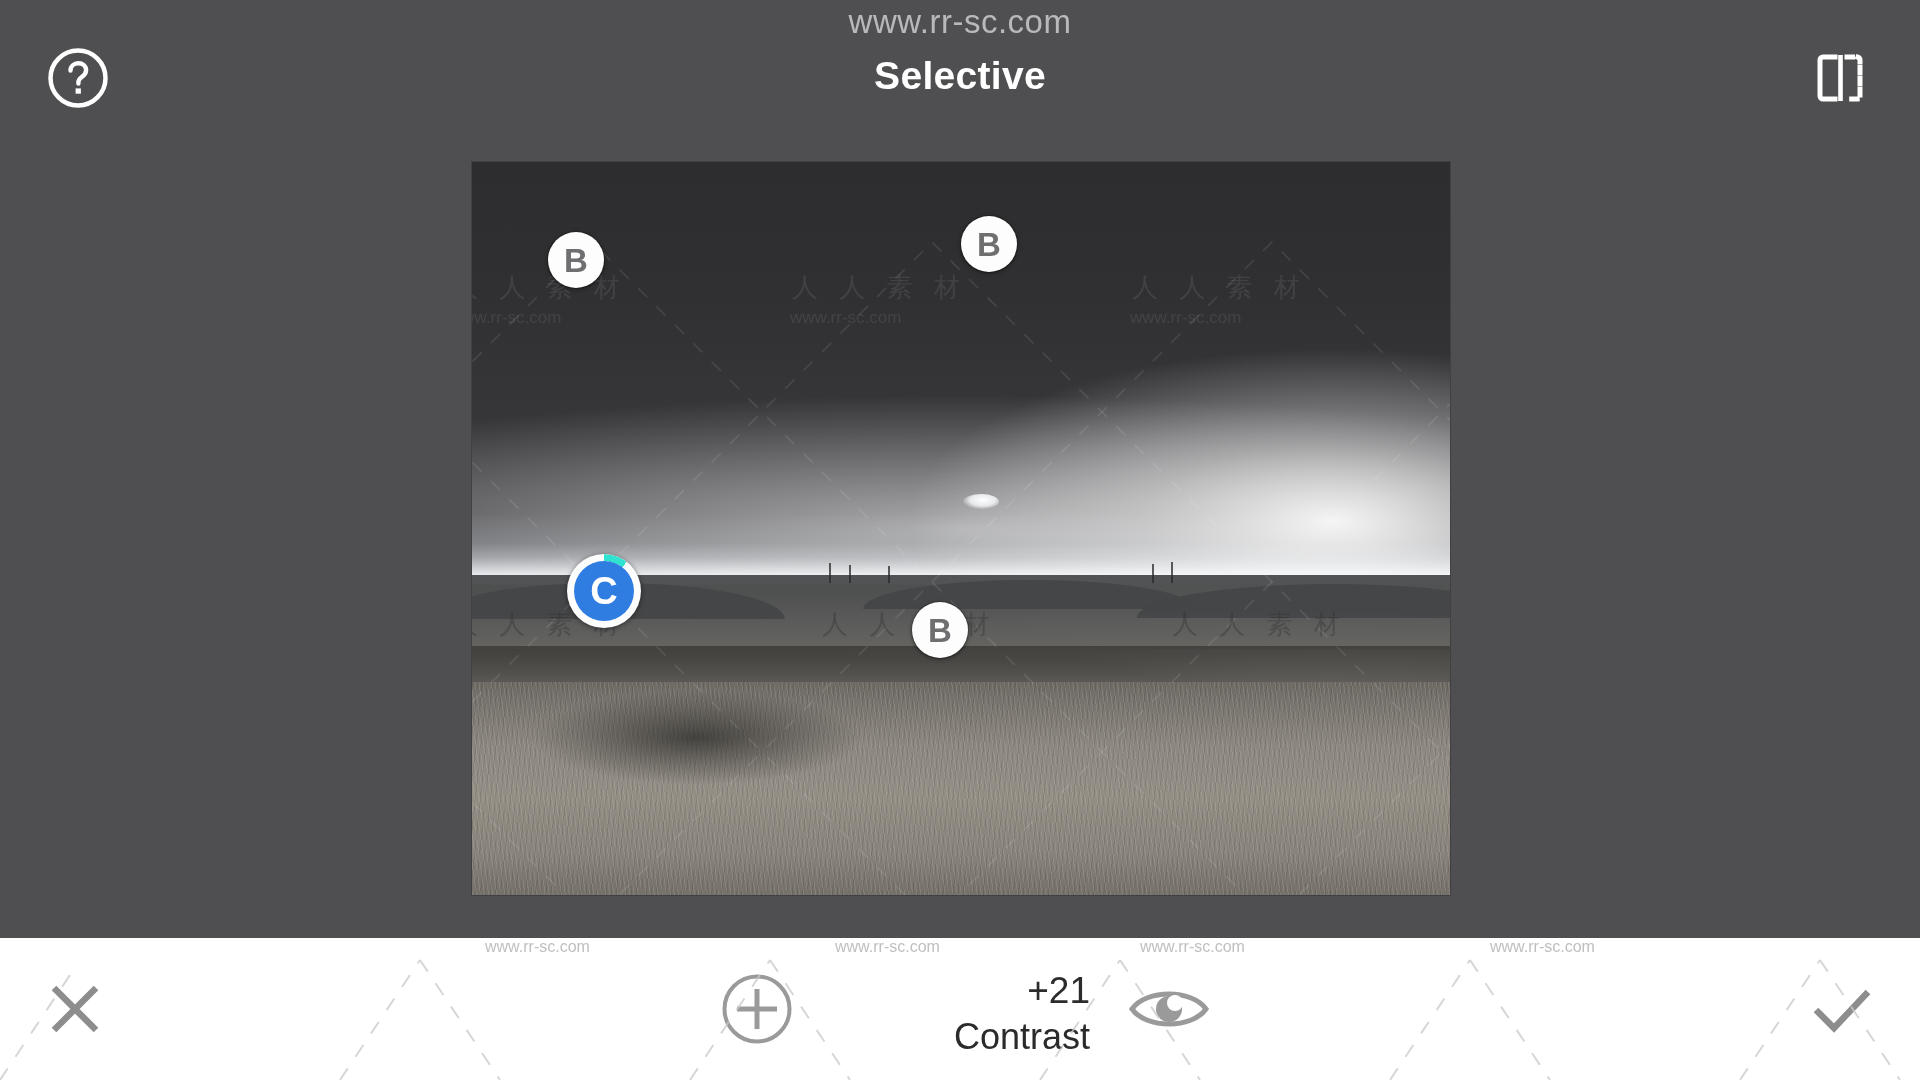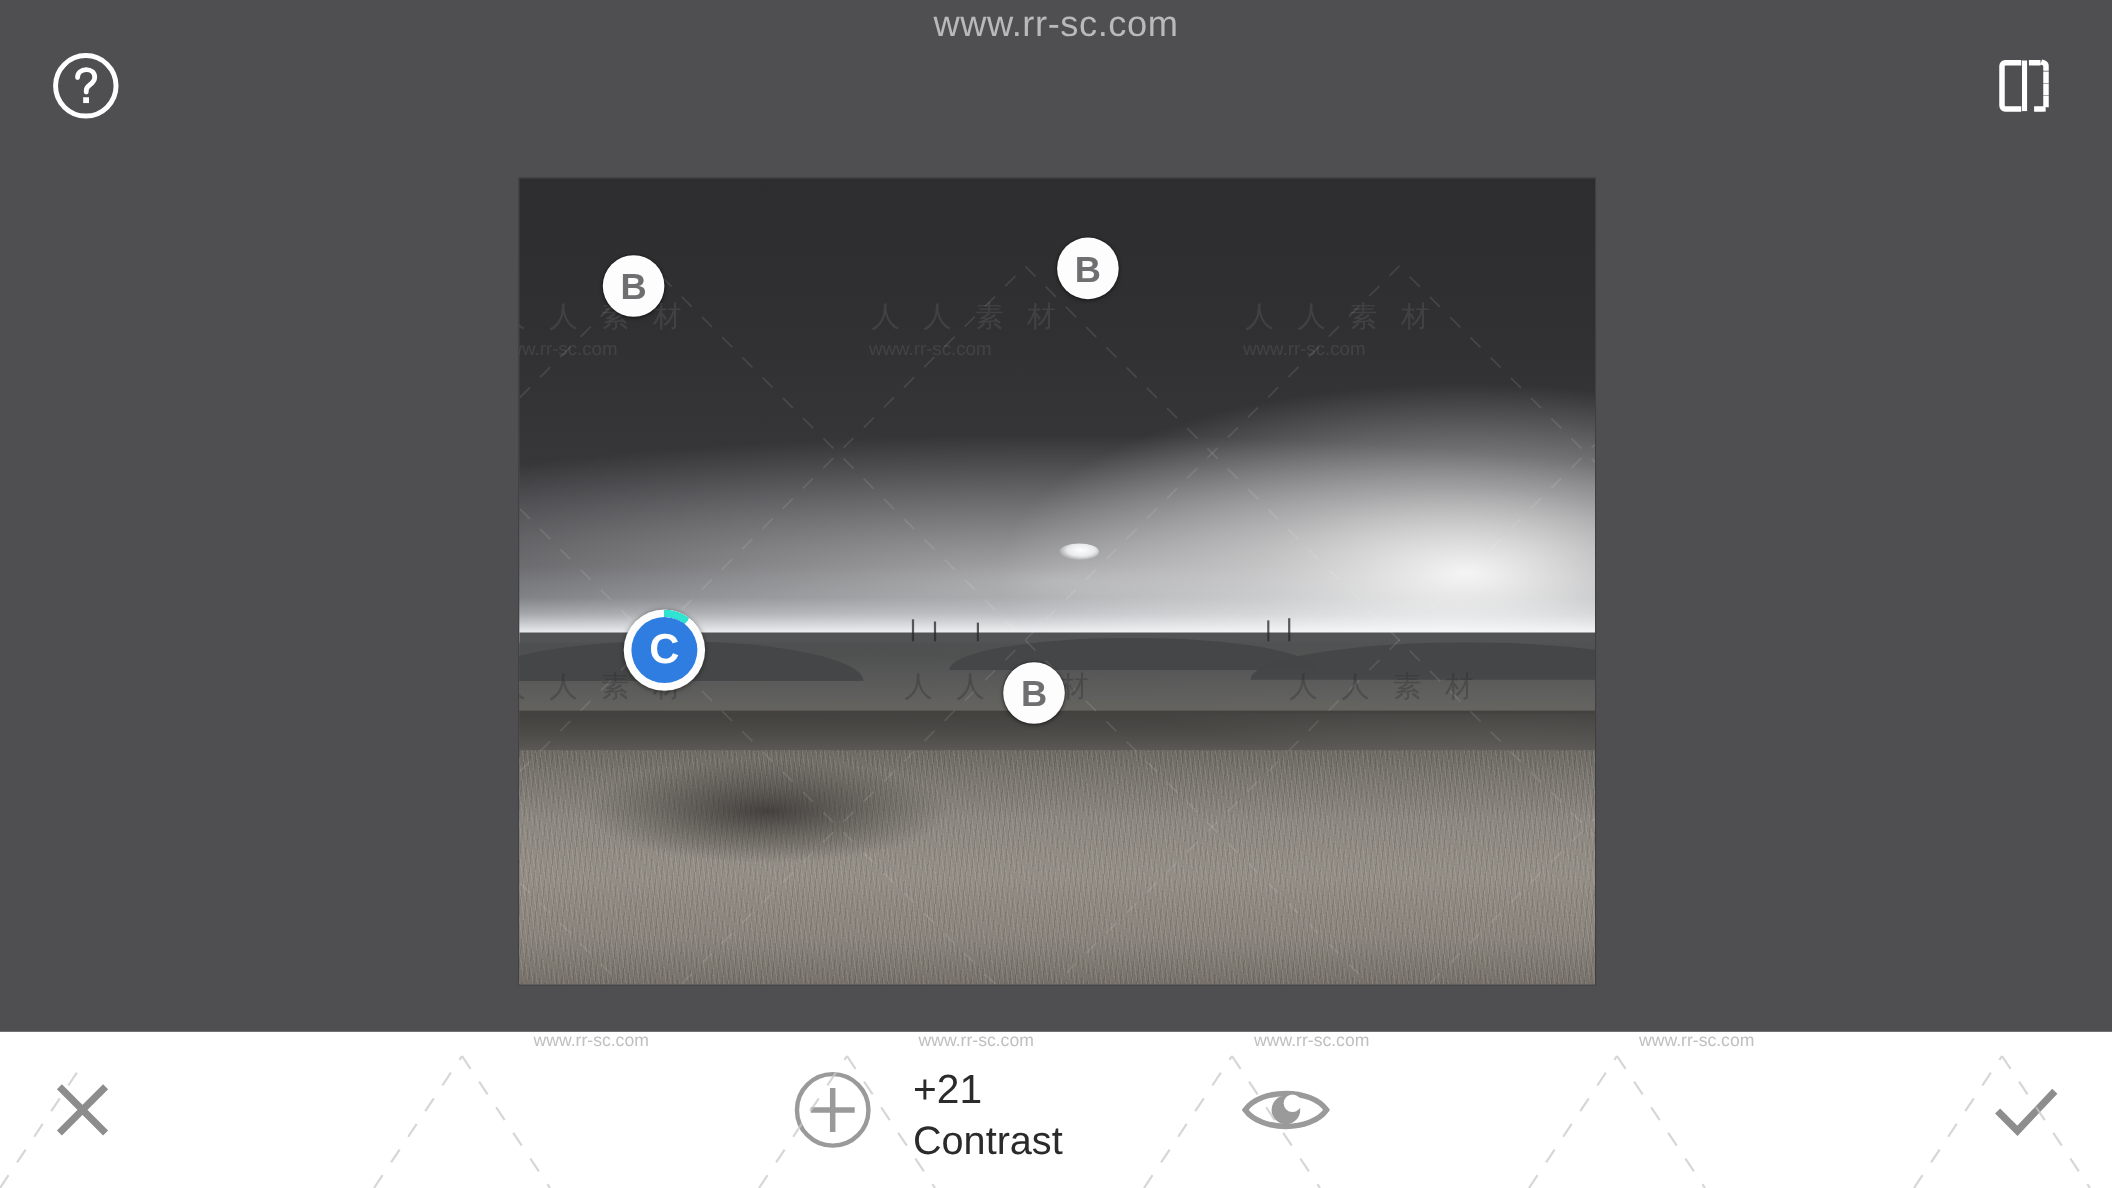--- a/index.html
+++ b/index.html
@@ -277,21 +277,21 @@
   .bb-add {
     position: absolute;
     left: 718px; top: 32px;
     width: 78px; height: 78px;
     cursor: pointer;
   }
   .bb-readout {
     position: absolute;
     left: 830px; top: 30px;
     width: 260px;
-    text-align: left;
+    text-align: right;
     color: #323232;
     z-index: 33;
     pointer-events: none;
   }
   .bb-val {
     font-size: 37px;
     line-height: 46px;
     color: #2b2b2b;
   }
   .bb-label {
@@ -320,20 +320,21 @@
   <div class="topbar">
 
     <div class="help-btn" title="Help">
       <svg width="62" height="62" viewBox="0 0 62 62">
         <circle cx="31" cy="31" r="27.5" fill="none" stroke="#ffffff" stroke-width="4.5"></circle>
         <path d="M23.5 23.5c0-4.3 3.5-7.2 7.8-7.2 4.4 0 7.8 2.7 7.8 6.9 0 3.6-2.2 5.3-4.6 7-2.2 1.6-3.1 2.6-3.1 5v1.4" fill="none" stroke="#ffffff" stroke-width="4.4" stroke-linecap="round"></path>
         <rect x="28.6" y="41.4" width="5.3" height="5.3" fill="#ffffff"></rect>
       </svg>
     </div>
 
+    <div class="title">Selective</div>
 
     <div class="compare-btn" title="Compare">
       <svg width="64" height="64" viewBox="0 0 64 64">
         <path d="M27 11 H15 a3 3 0 0 0 -3 3 V50 a3 3 0 0 0 3 3 H27" fill="none" stroke="#ffffff" stroke-width="5" stroke-linecap="square"></path>
         <rect x="30.2" y="9" width="4.6" height="46" fill="#ffffff"></rect>
         <path d="M39 11 H49 a3 3 0 0 1 3 3 V50 a3 3 0 0 1 -3 3 H39" fill="none" stroke="#ffffff" stroke-width="5" stroke-linecap="square" stroke-dasharray="5.5 5.5"></path>
       </svg>
     </div>
   </div>
 

